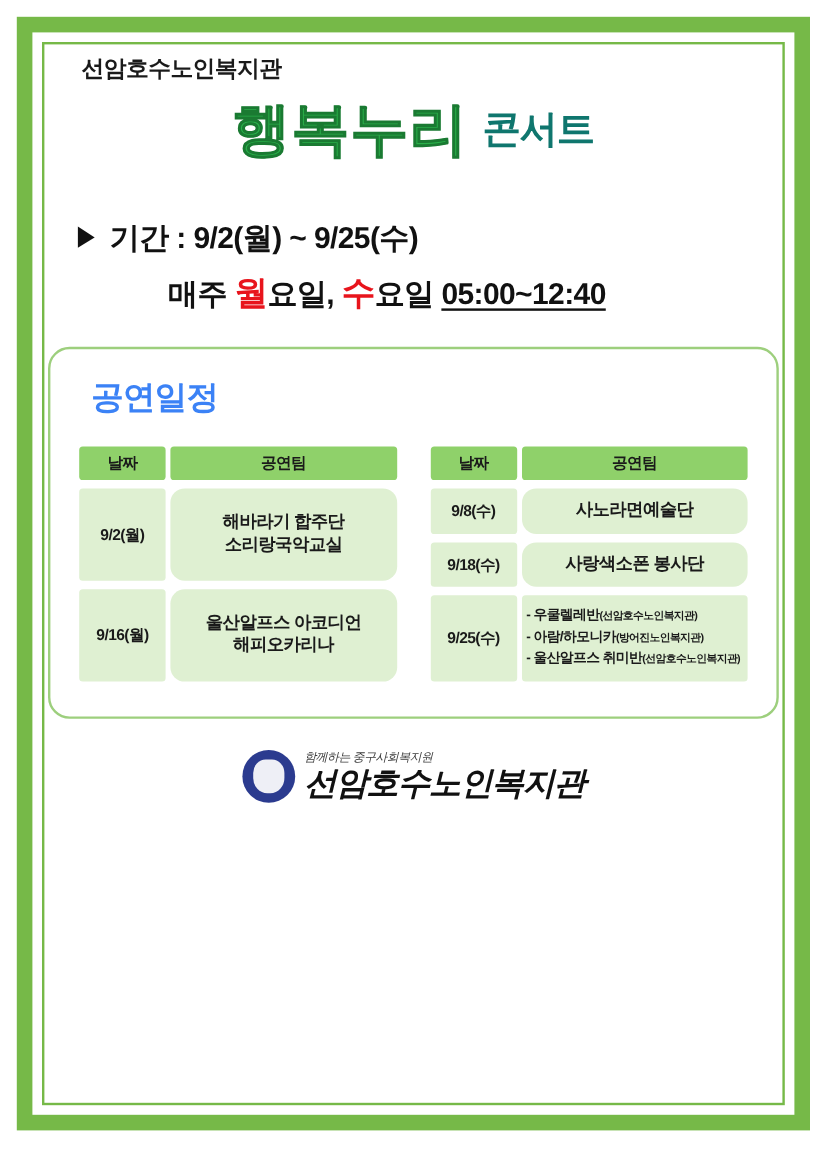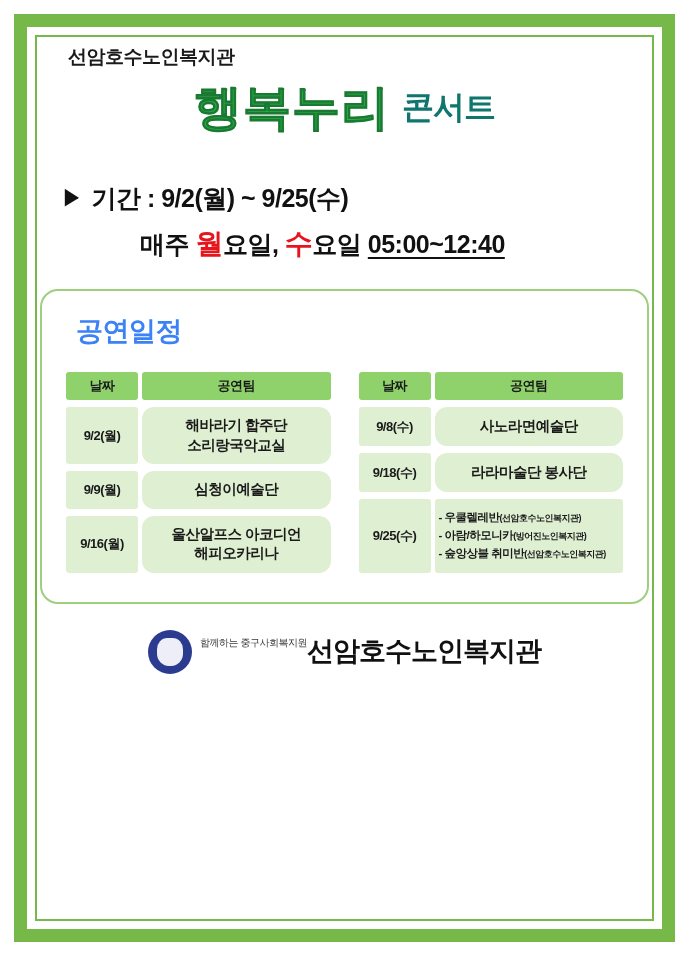--- a/index.html
+++ b/index.html
@@ -215,21 +215,23 @@
     position: absolute;
     left: 15px;
     top: 14px;
     width: 14px;
     height: 16px;
     border-radius: 50%;
     background: #2b3b8f;
   }
   .footer-text {
     display: flex;
+    flex-direction: column;
     line-height: 1;
+    font-style: italic;
   }
   .footer-small {
     font-size: 10px;
     color: #3a3a3a;
     letter-spacing: -0.5px;
     margin-bottom: 3px;
   }
   .footer-main {
     font-size: 27px;
     font-weight: bold;
@@ -287,26 +289,20 @@
           </thead>
           <tbody>
             <tr>
               <td class="date-cell">9/2(월)</td>
               <td class="team-cell">
                 <div>해바라기 합주단</div>
                 <div>소리랑국악교실</div>
               </td>
             </tr>
             <tr>
-              <td class="date-cell">9/9(월)</td>
-              <td class="team-cell">
-                <div>심청이예술단</div>
-              </td>
-            </tr>
-            <tr>
               <td class="date-cell">9/16(월)</td>
               <td class="team-cell">
                 <div>울산알프스 아코디언</div>
                 <div>해피오카리나</div>
               </td>
             </tr>
           </tbody>
         </table>
 
         <table class="tbl">
@@ -323,29 +319,29 @@
           <tbody>
             <tr>
               <td class="date-cell">9/8(수)</td>
               <td class="team-cell">
                 <div>사노라면예술단</div>
               </td>
             </tr>
             <tr>
               <td class="date-cell">9/18(수)</td>
               <td class="team-cell">
-                <div>라라마술단 봉사단</div>
+                <div>사랑색소폰 봉사단</div>
               </td>
             </tr>
             <tr>
               <td class="date-cell">9/25(수)</td>
               <td class="list-cell">
                 <div><span>- 우쿨렐레반</span><span class="sml">(선암호수노인복지관)</span></div>
                 <div><span>- 아람/하모니카</span><span class="sml">(방어진노인복지관)</span></div>
-                <div><span>- 숲앙상블 취미반</span><span class="sml">(선암호수노인복지관)</span></div>
+                <div><span>- 울산알프스 취미반</span><span class="sml">(선암호수노인복지관)</span></div>
               </td>
             </tr>
           </tbody>
         </table>
 
       </div>
     </div>
 
     <div class="footer">
       <div class="logo-mark">

